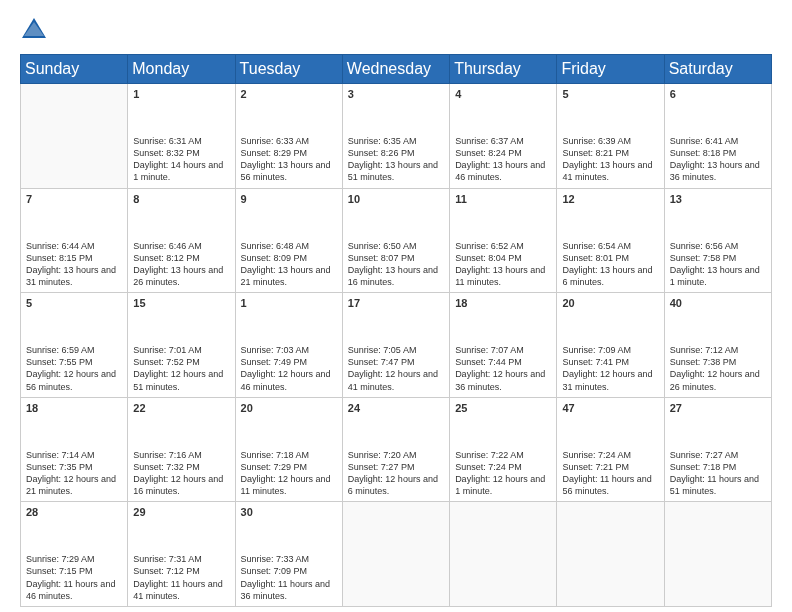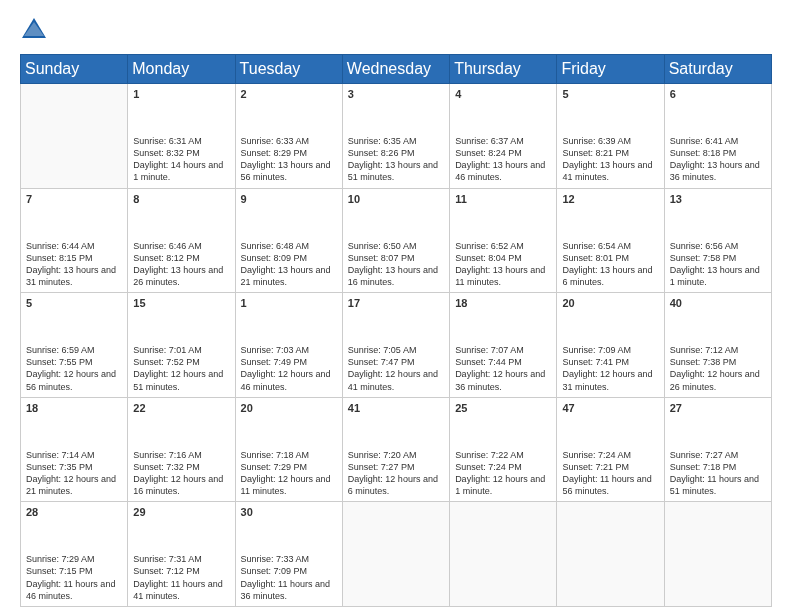--- a/index.html
+++ b/index.html
@@ -223,21 +223,21 @@
           </td>
           <td>
             <span class="day-num">22</span>
             <div class="cell-text">Sunrise: 7:16 AM<br>Sunset: 7:32 PM<br>Daylight: 12 hours and 16 minutes.</div>
           </td>
           <td>
             <span class="day-num">20</span>
             <div class="cell-text">Sunrise: 7:18 AM<br>Sunset: 7:29 PM<br>Daylight: 12 hours and 11 minutes.</div>
           </td>
           <td>
-            <span class="day-num">41</span>
+            <span class="day-num">24</span>
             <div class="cell-text">Sunrise: 7:20 AM<br>Sunset: 7:27 PM<br>Daylight: 12 hours and 6 minutes.</div>
           </td>
           <td>
             <span class="day-num">25</span>
             <div class="cell-text">Sunrise: 7:22 AM<br>Sunset: 7:24 PM<br>Daylight: 12 hours and 1 minute.</div>
           </td>
           <td>
             <span class="day-num">47</span>
             <div class="cell-text">Sunrise: 7:24 AM<br>Sunset: 7:21 PM<br>Daylight: 11 hours and 56 minutes.</div>
           </td>

